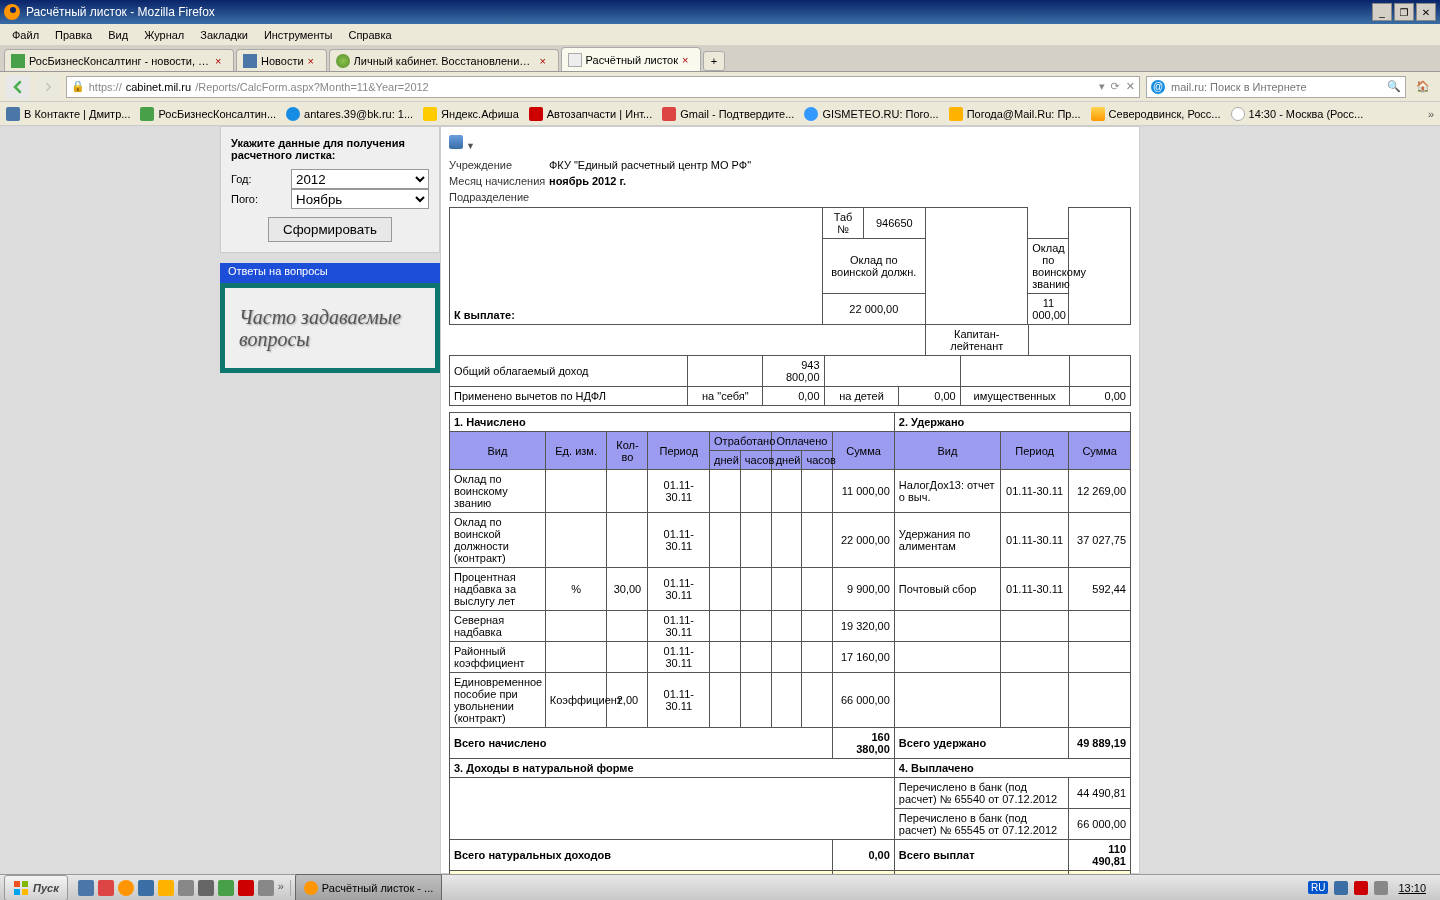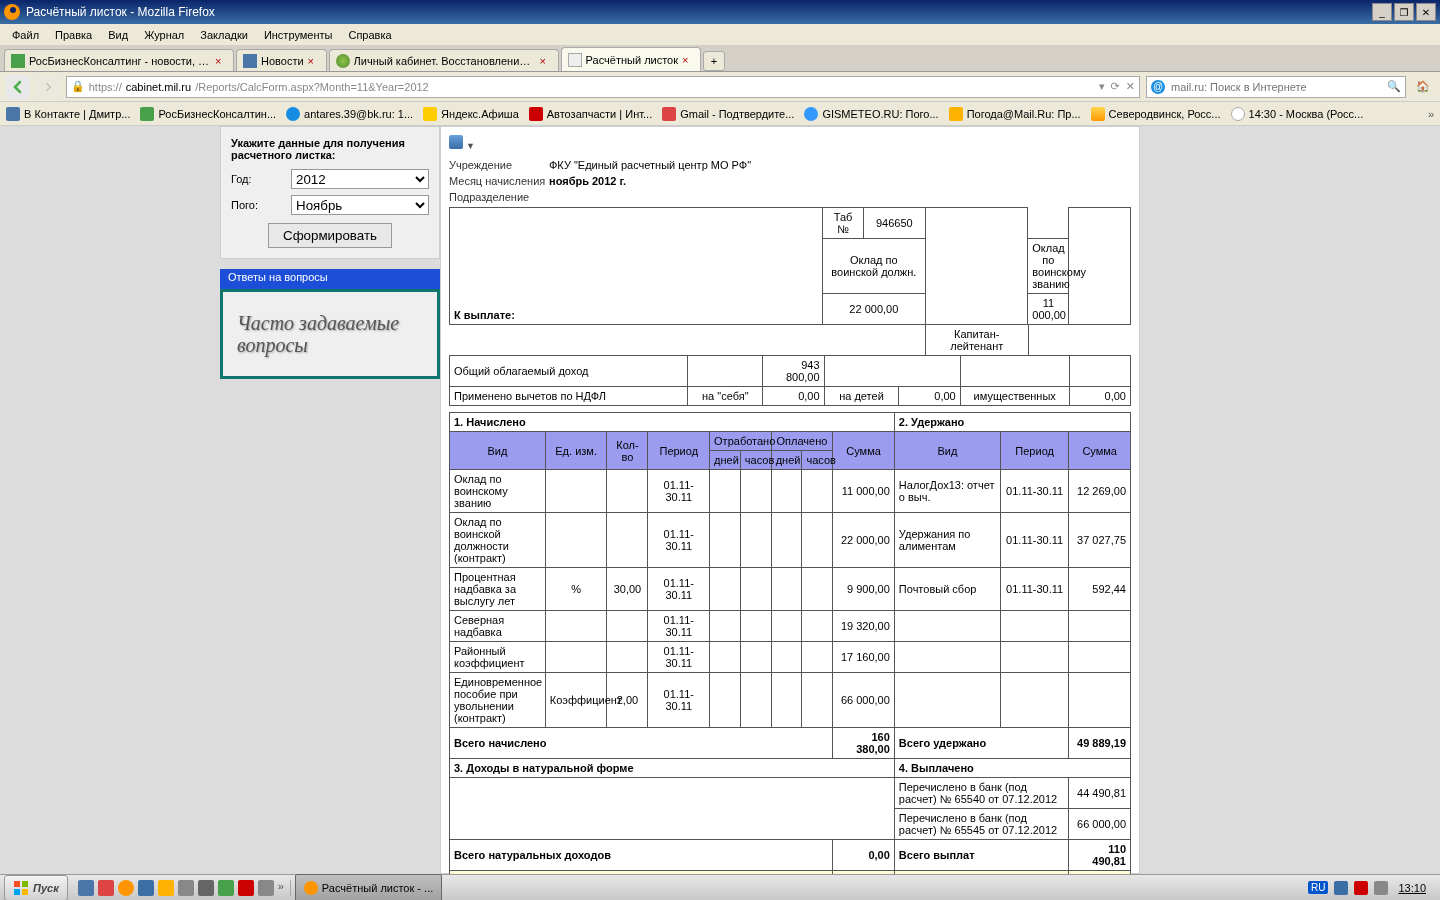--- a/index.html
+++ b/index.html
@@ -43,27 +43,27 @@
 .bookmarksbar { height: 24px; background: #ece9d8; display: flex; align-items: center; padding: 0 6px; gap: 10px; border-bottom: 1px solid #ccc; overflow: hidden; }
 .bookmark { display: flex; align-items: center; gap: 4px; cursor: pointer; white-space: nowrap; }
 .bookmark .bm-icon { width: 14px; height: 14px; background: #ccc; border-radius: 2px; display: inline-block; }
 .bookmarksbar .chev { color: #555; margin-left: auto; }
 
 
 .content { height: calc(900px - 24px - 22px - 26px - 30px - 24px - 26px); background: #dcdcdc; overflow: auto; display: flex; gap: 0; justify-content: flex-start; }
 .left-col { width: 220px; margin-left: 220px; }
 .panel { background: #efefef; border: 1px solid #ccc; padding: 10px; }
 .panel-title { font-weight: bold; margin-bottom: 8px; }
-.form-row { display: flex; align-items: center; margin-bottom: 6px; }
+.form-row { display: flex; align-items: center; }
 .form-row label { width: 60px; }
 .form-row select { flex: 1; border: 1px solid #999; height: 20px; background: white; }
 .form-btn { margin-top: 8px; padding: 4px 14px; background: #e8e8e8; border: 1px solid #999; cursor: pointer; display: block; margin-left: auto; margin-right: auto; }
 
 .faq-bar { margin-top: 10px; height: 20px; background: #1d4ed8; color: white; padding: 2px 8px; font-size: 11px; }
-.faq-box { background: #efefef; border: 3px solid #0f766e; padding: 10px 14px; height: 90px; display: flex; align-items: center; }
+.faq-box { background: #efefef; border: 5px solid #0f766e; padding: 10px 14px; height: 90px; display: flex; align-items: center; }
 .faq-text { font-family: Georgia, serif; font-style: italic; font-size: 20px; color: #555; text-shadow: 1px 1px 2px rgba(0,0,0,0.3); line-height: 1.1; }
 
 .right-col { flex: 0 0 auto; width: 700px; background: white; border: 1px solid #ccc; padding: 8px; font-size: 11px; }
 .toolbar-mini { margin-bottom: 8px; }
 .toolbar-mini .save-icon { display: inline-block; width: 14px; height: 14px; background: linear-gradient(to bottom, #6a9fe0, #3a6ea5); border-radius: 2px; }
 .toolbar-mini .dd { font-size: 9px; color: #555; }
 
 .meta-row { display: flex; margin-bottom: 4px; }
 .meta-row .mlabel { width: 100px; color: #333; }
 .meta-row .mval { font-weight: bold; }

